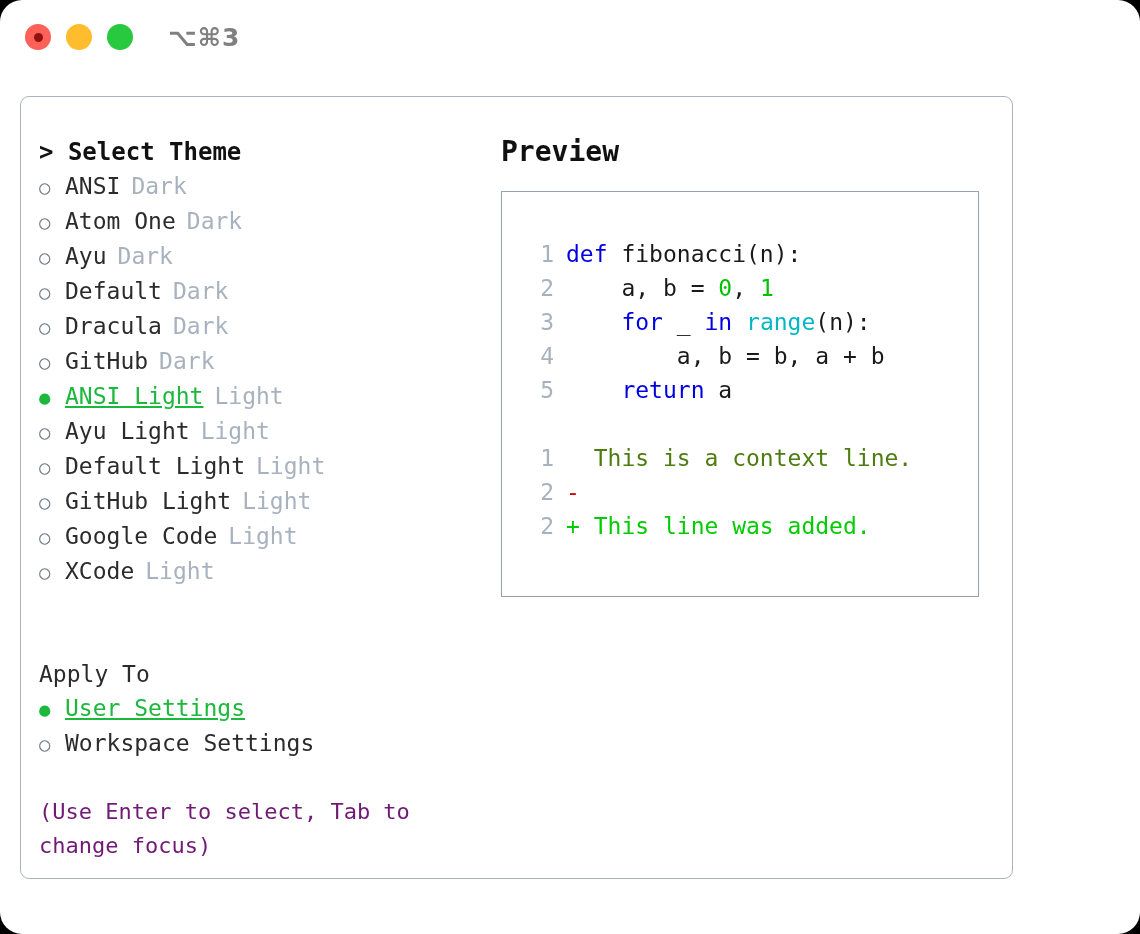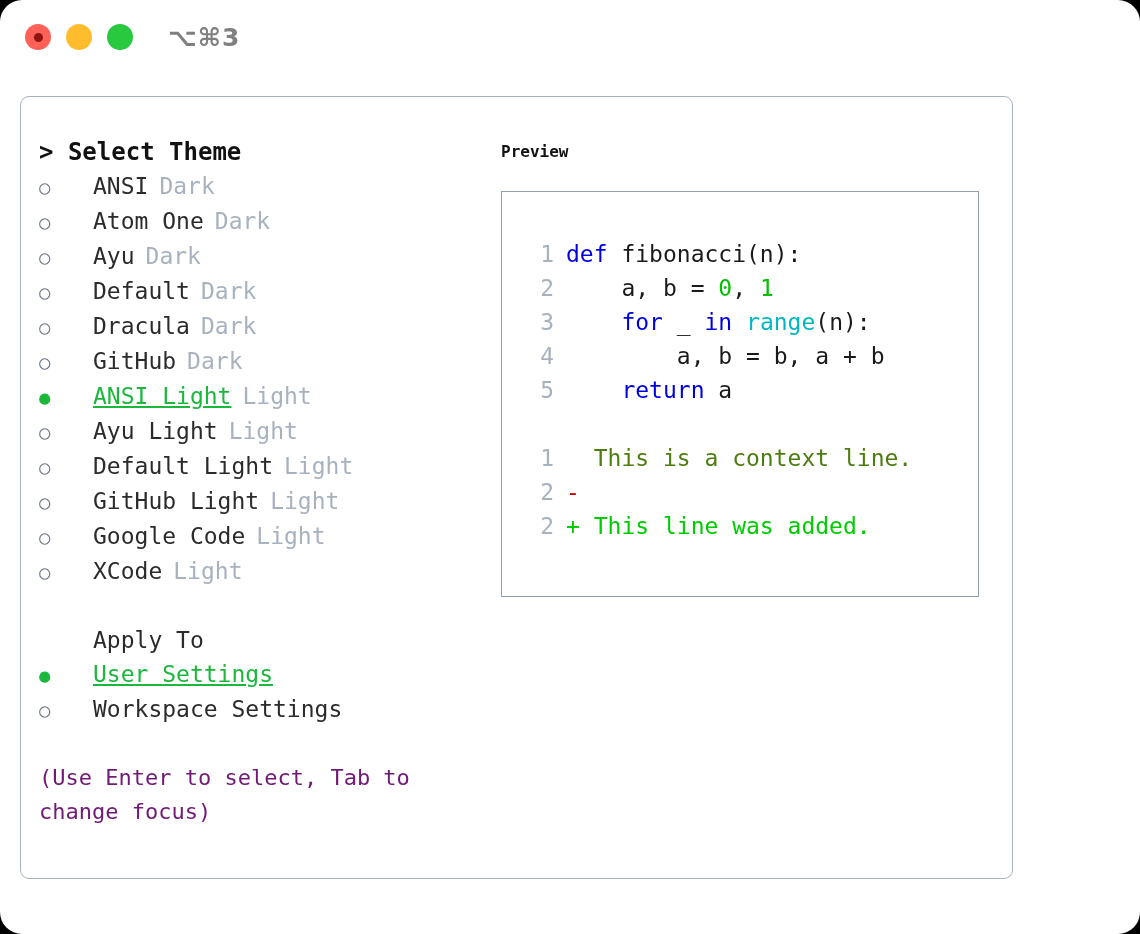--- a/index.html
+++ b/index.html
@@ -118,49 +118,50 @@
     color: #2b2b2b;
   }
   .bullet {
     width: 26px;
     flex: 0 0 26px;
     color: #6f7b89;
     font-size: 19px;
   }
   .bullet.sel { color: #1cb83c; font-size: 19px; }
   .row.selected .label { color: #1cb83c; text-decoration: underline; }
-  .label { color: #2b2b2b; margin-left: 28px; }
+  .label { color: #2b2b2b; }
   .variant {
     color: #a8b2bf;
     padding-left: 11px;
   }
   .row.selected .variant { color: #a8b2bf; }
 
   .section-head {
     display: flex;
     align-items: flex-start;
     font-size: 23px;
     line-height: 34px;
     white-space: pre;
     color: #2b2b2b;
+    flex-direction: column;
   }
   .spacer-row { height: 34px; }
 
   .hint {
     margin-top: 34px;
     font-size: 22px;
     line-height: 34px;
     color: #701a75;
     max-width: 420px;
     white-space: pre-wrap;
   }
 
   
   .preview-title {
-    font-size: 16px;
+    font-size: 28px;
     font-weight: 700;
     color: #111111;
     line-height: 34px;
     white-space: pre;
   }
   .preview-box {
     margin-top: 22px;
     width: 478px;
     height: 406px;
     border: 1.6px solid #93a1b0;

